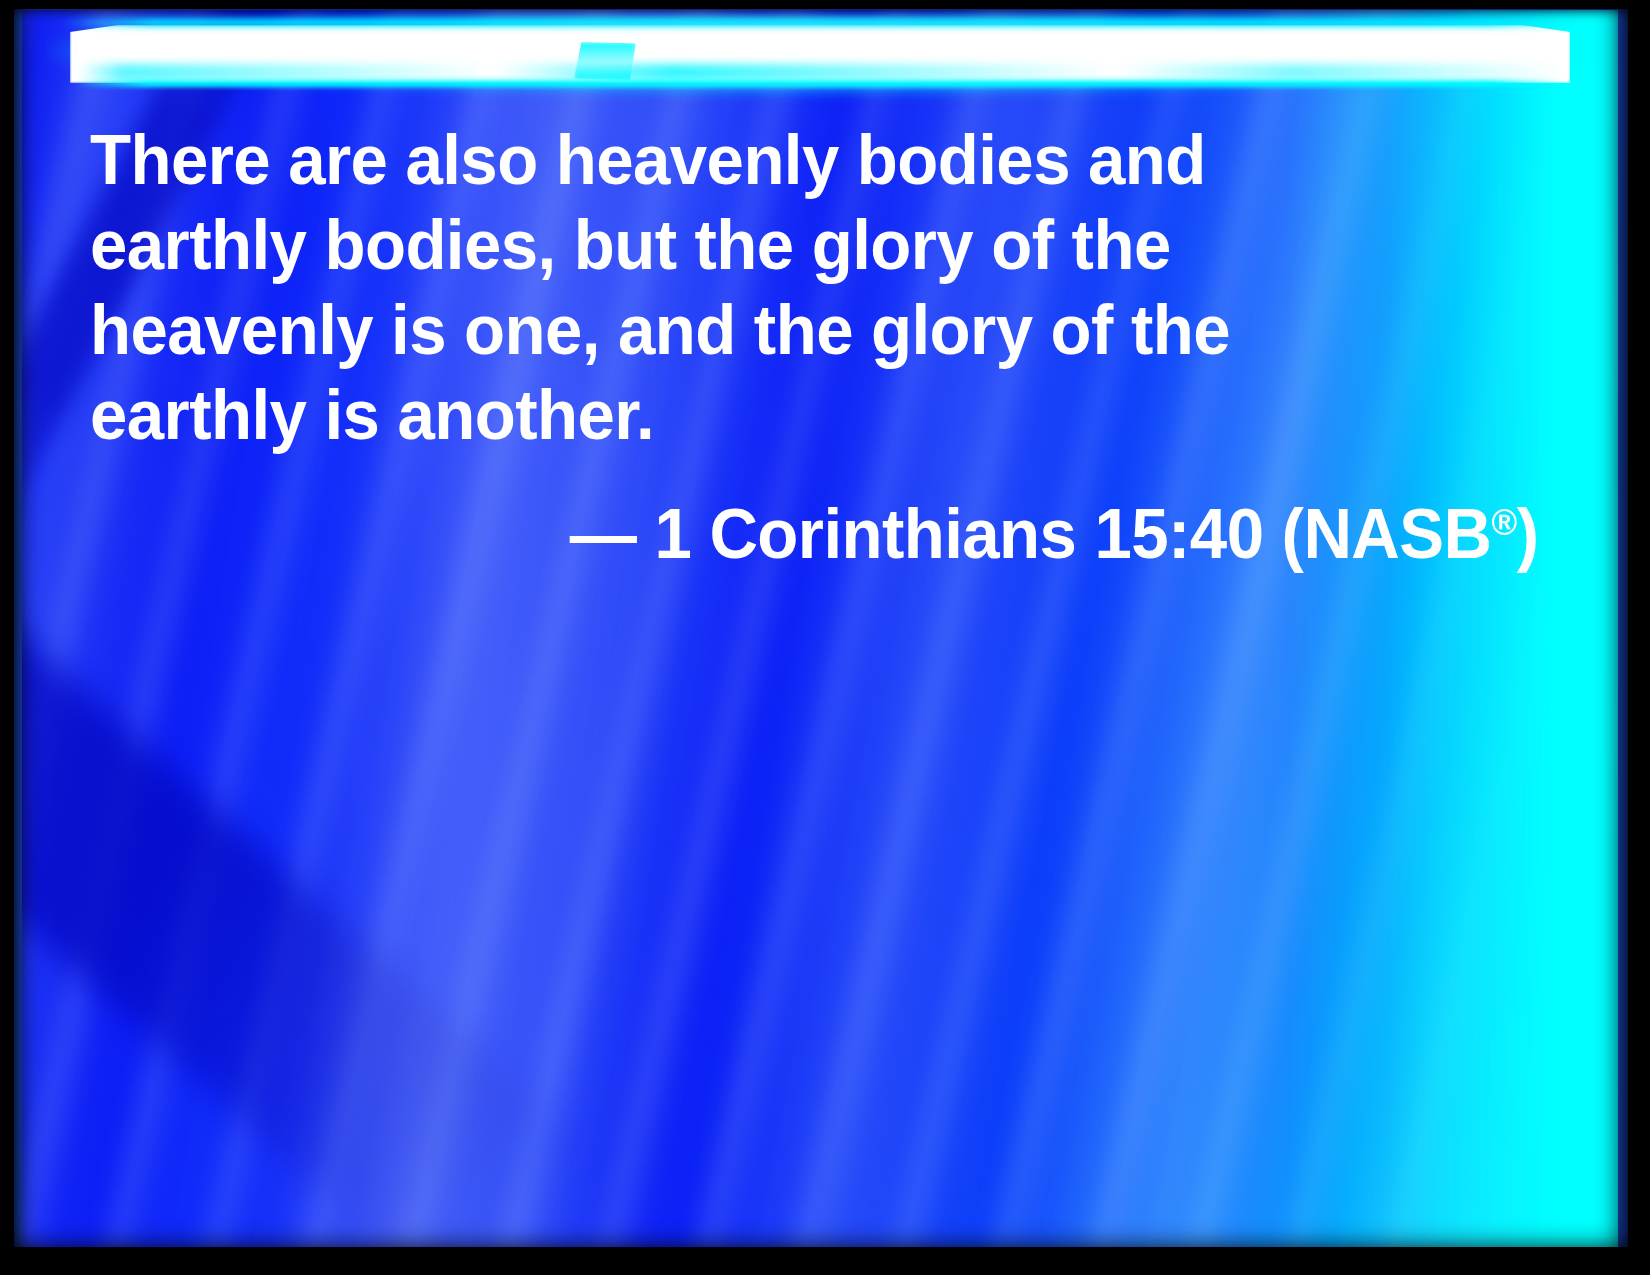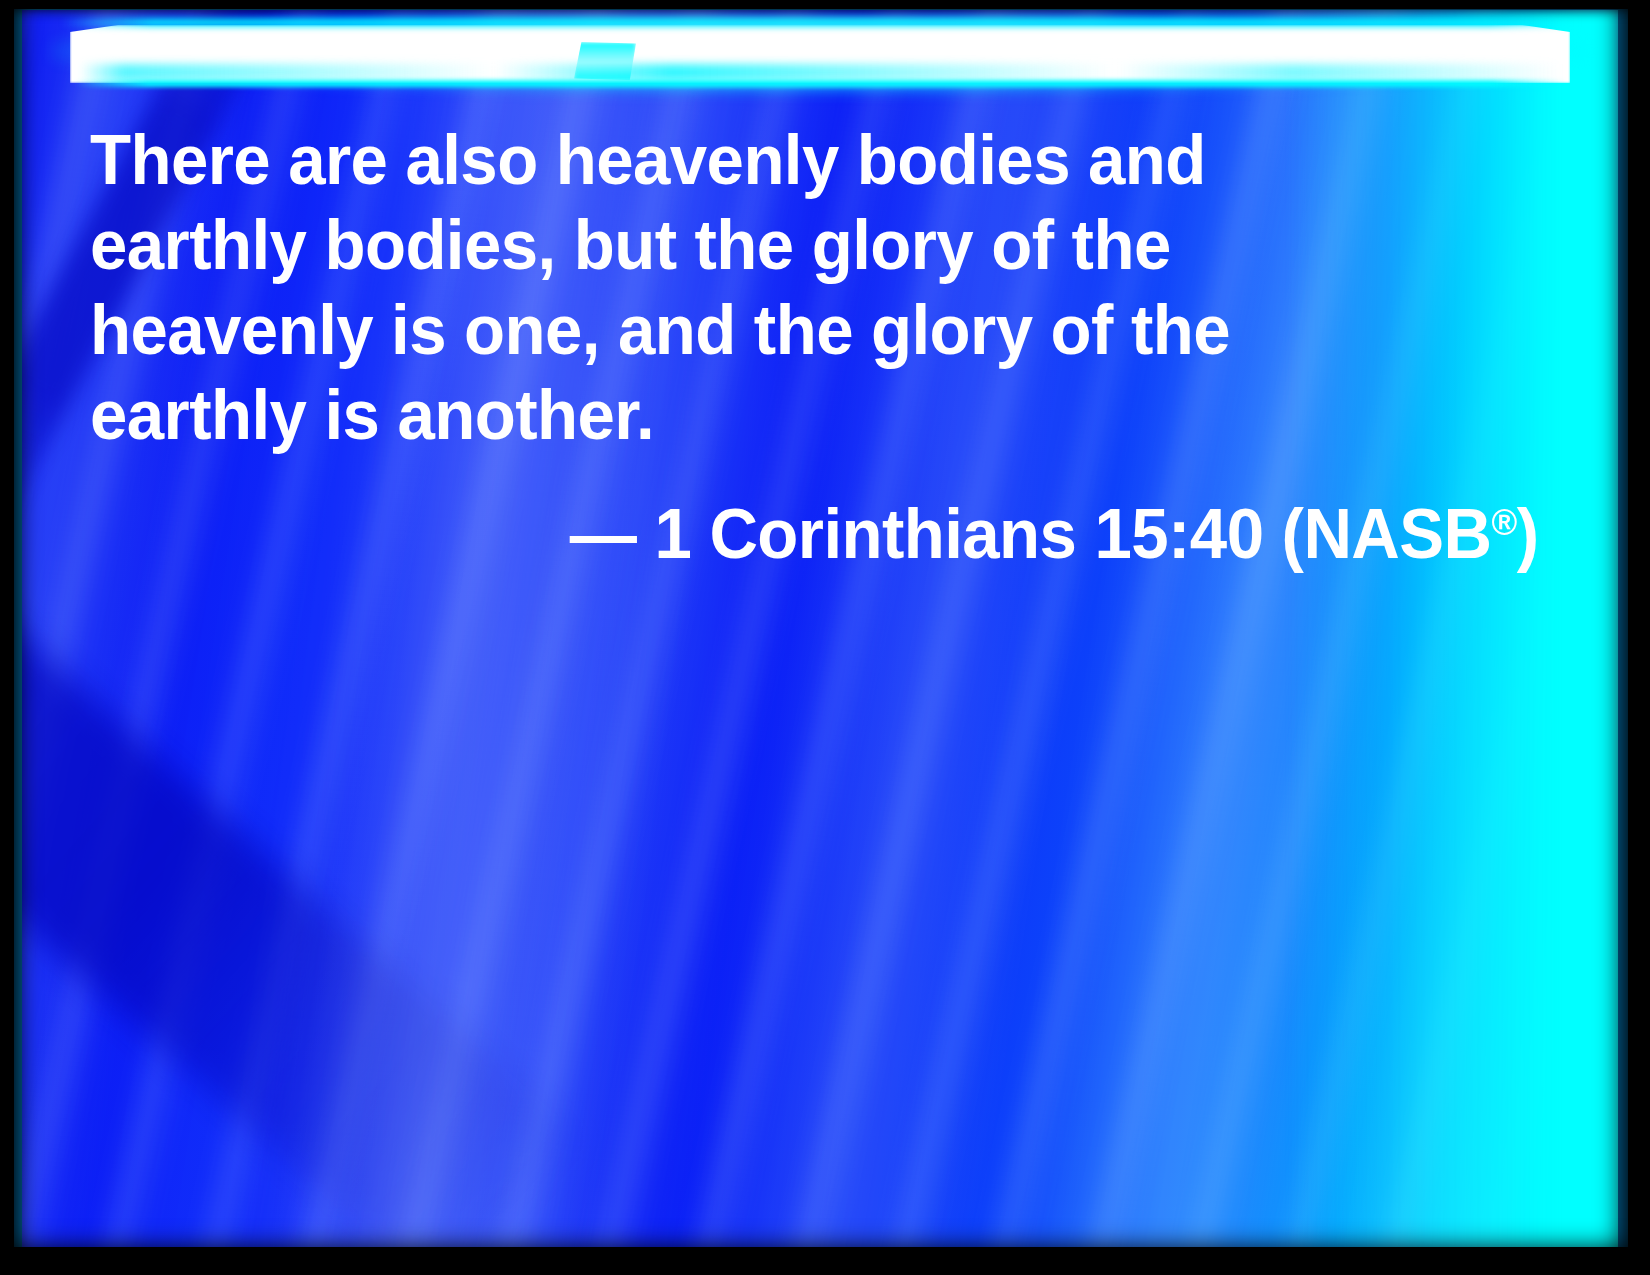--- a/index.html
+++ b/index.html
@@ -13,21 +13,21 @@
     height: 1275px;
     overflow: hidden;
     font-family: "Liberation Sans", sans-serif;
   }
 
   
   #slide {
     position: relative;
     width: 1650px;
     height: 1275px;
-    background: #0369a1;
+    background: #1d4ed8;
     overflow: hidden;
   }
 
   
   #stage {
     position: absolute;
     left: 22px;
     top: 10px;
     width: 1596px;
     height: 1240px;

